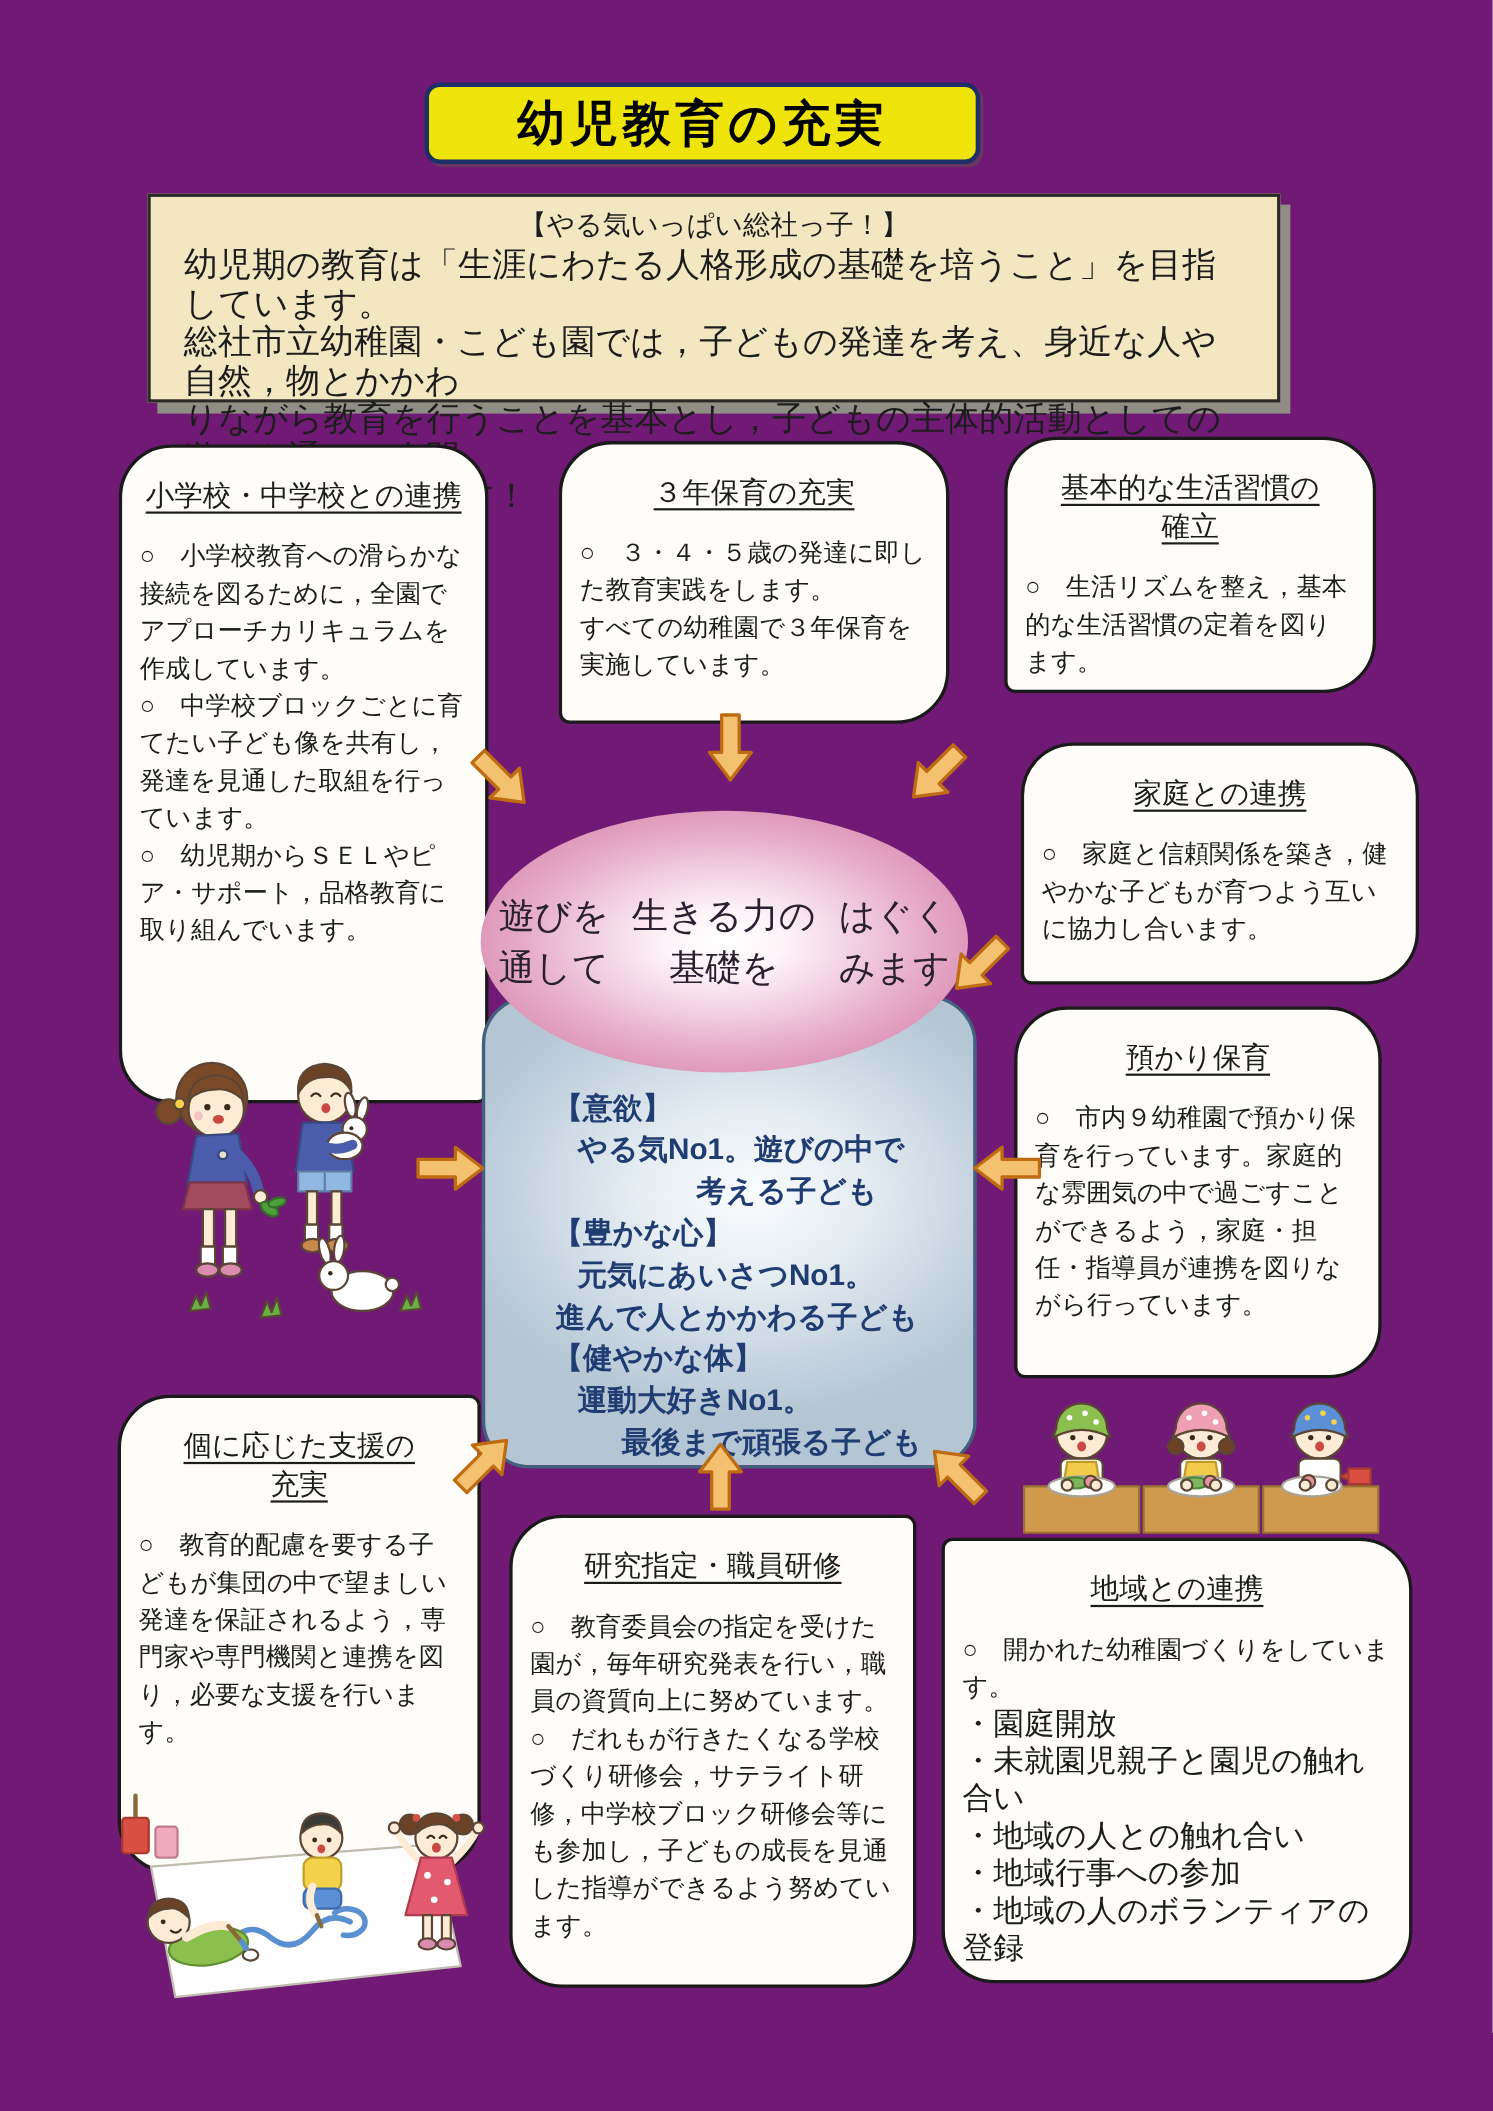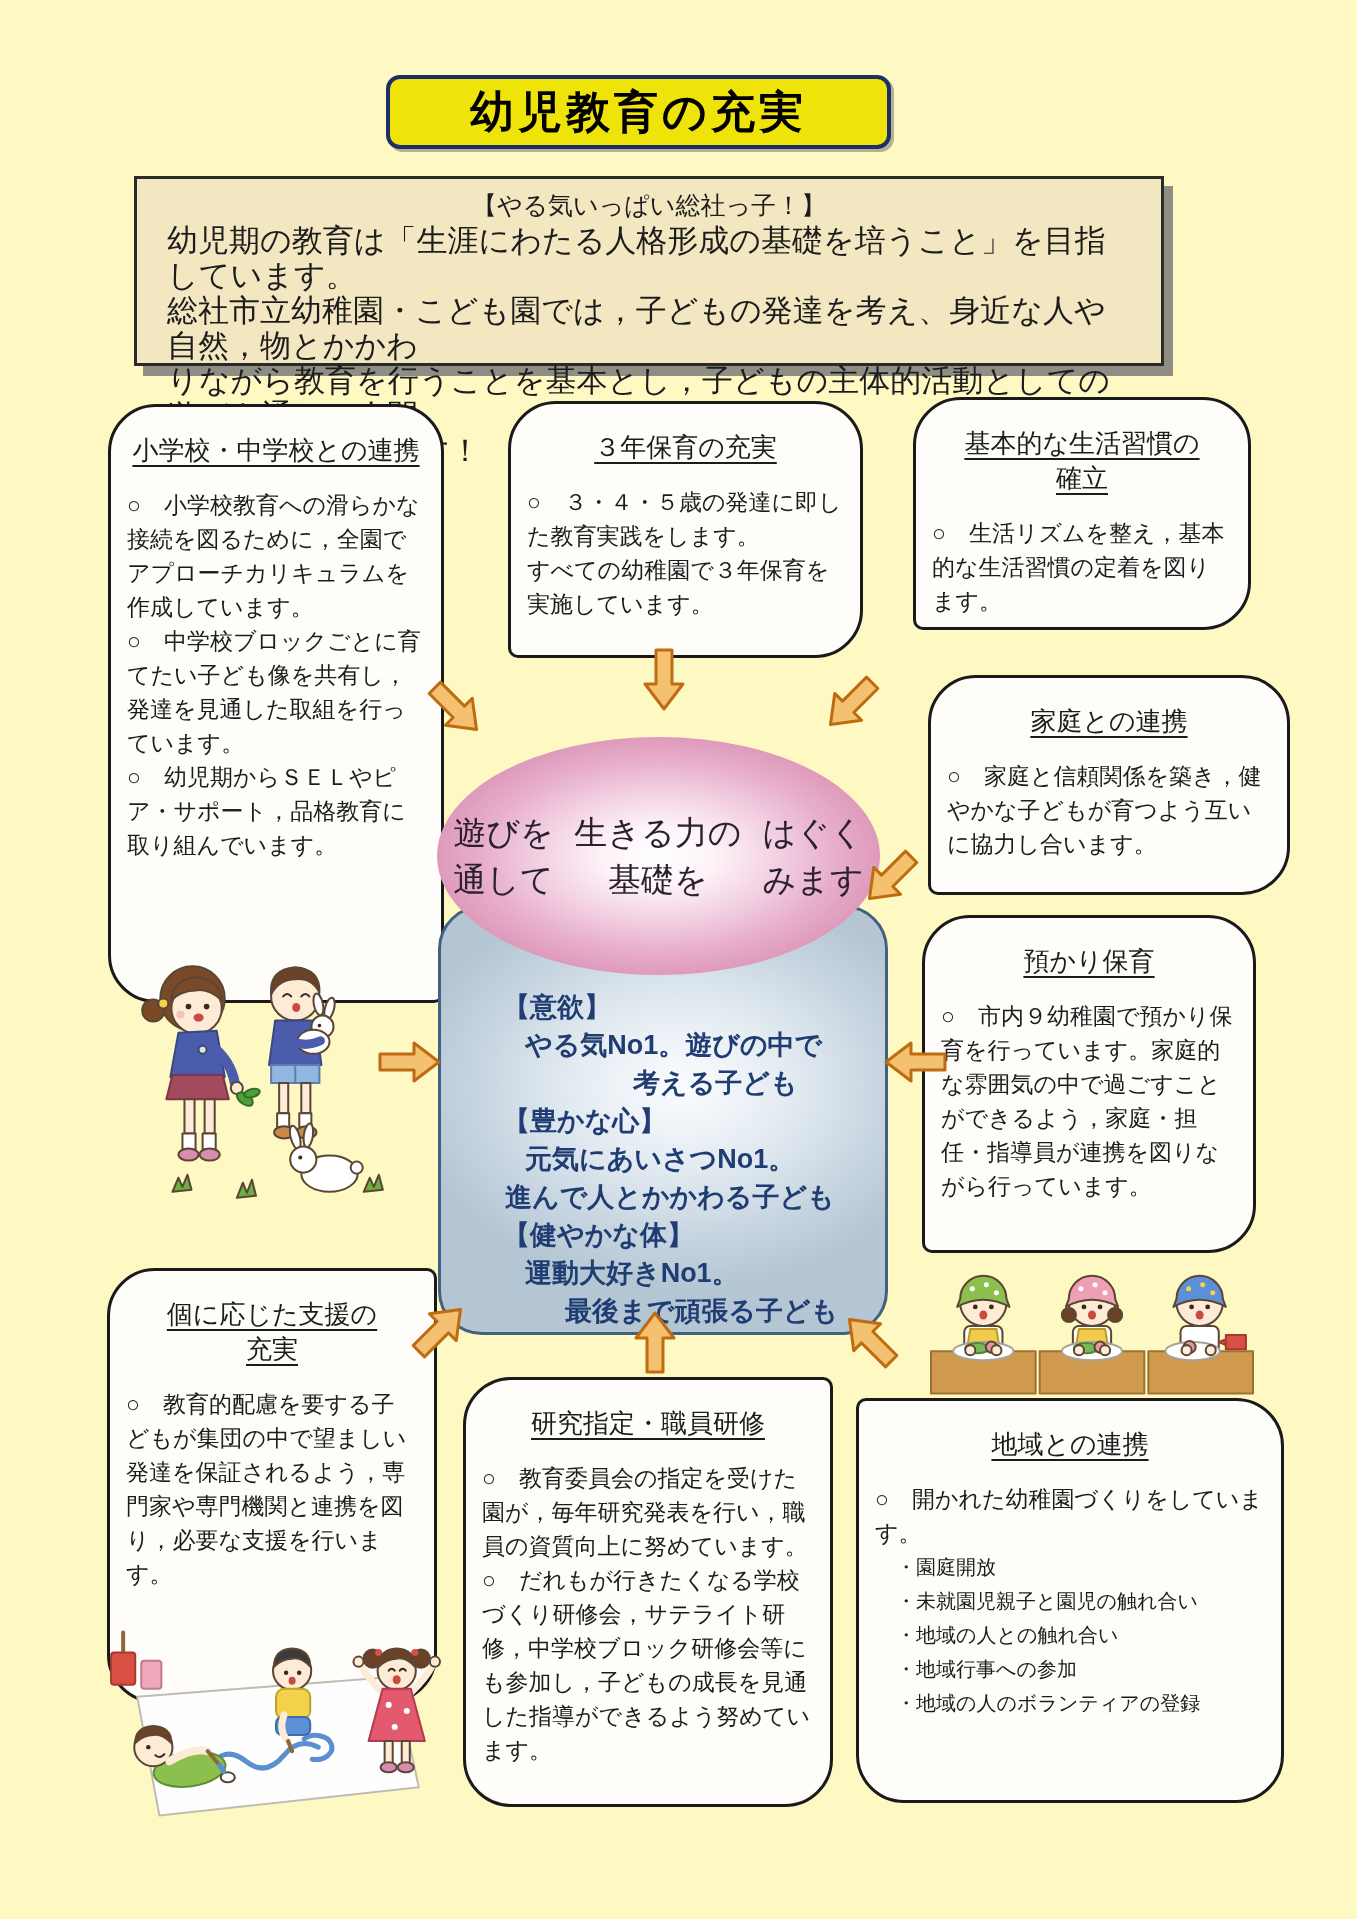--- a/index.html
+++ b/index.html
@@ -1,18 +1,18 @@
 <!DOCTYPE html>
 <html><head>
 <meta charset="utf-8">
 <style>
   html,body{margin:0;padding:0;background:#e9e6de;}
   .page{
     position:relative;width:1357px;height:1919px;margin:0 auto;
-    background:#fef9c3;overflow:hidden;
+    background:#701a75;overflow:hidden;
     font-family:"Liberation Sans","DejaVu Sans",sans-serif;
     color:#1c1c1c;
   }
   
   .banner{
     position:absolute;left:386px;top:75px;width:497px;height:66px;
     background:#efe409;border:4px solid #1c2f66;border-radius:14px;
     display:flex;align-items:center;justify-content:center;
     box-shadow:3px 3px 0 rgba(90,90,80,.45);
   }
@@ -37,21 +37,21 @@
   }
   .bubble p{margin:0;font-size:23px;line-height:34px;}
   .box1{left:108px;top:404px;width:336px;height:599px;border-bottom-right-radius:10px;}
   .box2{left:508px;top:401px;width:355px;height:257px;border-bottom-left-radius:10px;}
   .box3{left:913px;top:397px;width:338px;height:233px;border-bottom-left-radius:10px;}
   .box4{left:928px;top:675px;width:362px;height:220px;border-bottom-left-radius:10px;}
   .box5{left:922px;top:915px;width:334px;height:338px;border-bottom-left-radius:10px;}
   .box6{left:107px;top:1268px;width:330px;height:435px;border-top-right-radius:10px;}
   .box7{left:463px;top:1377px;width:370px;height:430px;border-top-right-radius:10px;}
   .box8{left:856px;top:1398px;width:428px;height:405px;border-top-left-radius:10px;}
-  .bullet{font-size:20px;line-height:34px;margin-left:21px;}
+  .bullet{font-size:28px;line-height:34px;}
   
   .ellipse{
     position:absolute;left:437px;top:737px;width:443px;height:238px;border-radius:50%;
     background:radial-gradient(closest-side at 50% 50%,
       #ffffff 0%, #fdf3f8 25%, #f2cfe1 55%, #e7aecb 80%, #df9abb 100%);
     display:flex;flex-direction:row;align-items:center;justify-content:center;
     z-index:3;text-align:center;color:#2a2030;
   }
   .ellipse div{font-size:33px;line-height:47px;}
   

